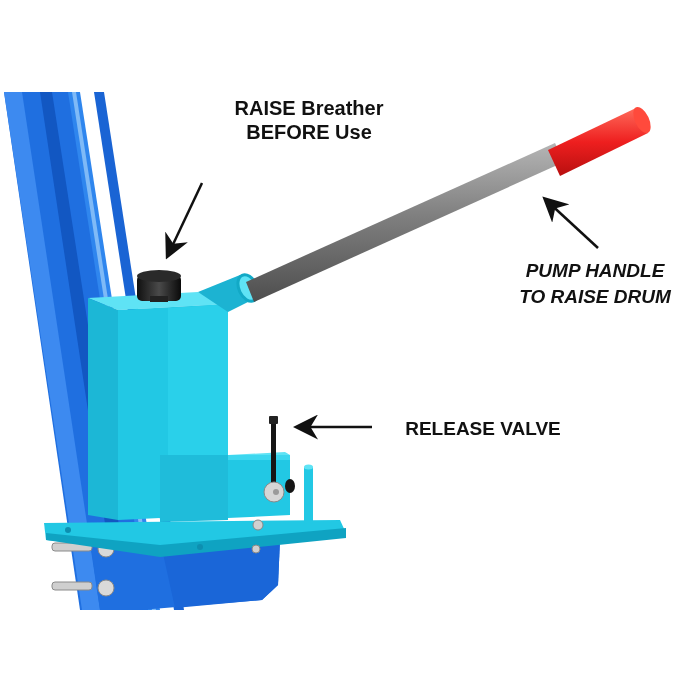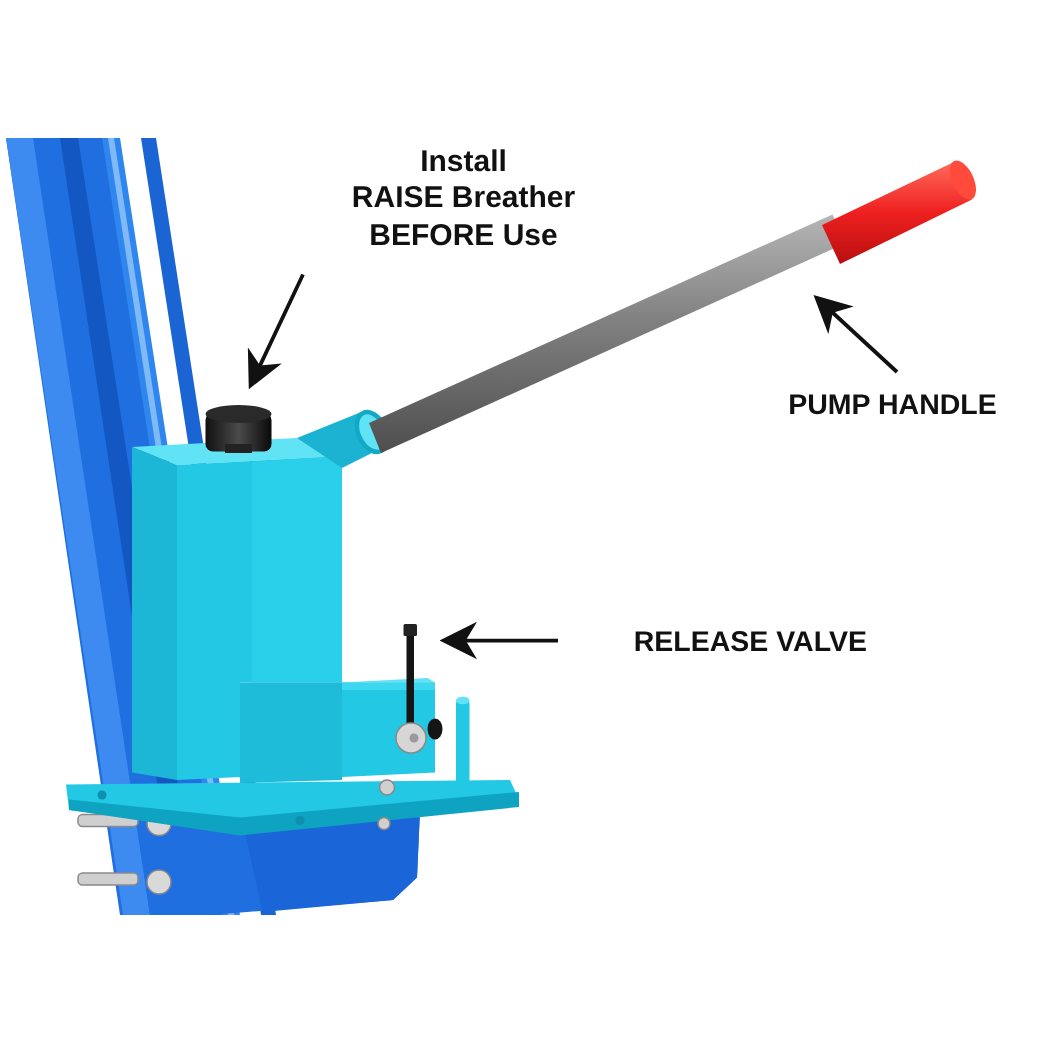--- a/index.html
+++ b/index.html
@@ -9,22 +9,22 @@
       position: absolute;
       font-family: "Liberation Sans", sans-serif;
       font-weight: bold;
       color: #111111;
       text-align: center;
       line-height: 1.22;
       white-space: nowrap;
     }
     .label div { display: block; }
     #label-breather { left: 228px; top: 96px; width: 162px; font-size: 20px; }
-    #label-pump { left: 505px; top: 258px; width: 180px; font-size: 19px; line-height: 1.38; }
-    #label-release { left: 388px; top: 416px; width: 190px; font-size: 19px; text-align: right; line-height: 1.38; }
+    #label-pump { left: 505px; top: 258px; width: 180px; font-size: 19px; line-height: 1.38; font-style: italic; }
+    #label-release { left: 388px; top: 416px; width: 190px; font-size: 19px; text-align: center; line-height: 1.38; }
   </style>
 </head>
 <body>
 
 <svg id="canvas" viewBox="0 0 700 700" xmlns="http://www.w3.org/2000/svg">
   <defs>
     <linearGradient id="handleGrad" x1="0" y1="0" x2="0" y2="1">
       <stop offset="0" stop-color="#b5b5b5"></stop>
       <stop offset="0.45" stop-color="#808080"></stop>
       <stop offset="1" stop-color="#4e4e4e"></stop>
@@ -122,24 +122,24 @@
   </g>
 
   <g>
     <line x1="202" y1="183" x2="168" y2="255" stroke="#111" stroke-width="2.5" marker-end="url(#arrowHead)"></line>
     <line x1="598" y1="248" x2="546" y2="200" stroke="#111" stroke-width="2.5" marker-end="url(#arrowHead)"></line>
     <line x1="372" y1="427" x2="298" y2="427" stroke="#111" stroke-width="2.5" marker-end="url(#arrowHead)"></line>
   </g>
 </svg>
 
 <div id="label-breather" class="label">
-  <div>Install</div>
   <div>RAISE Breather</div>
   <div>BEFORE Use</div>
 </div>
 
 <div id="label-pump" class="label">
   <div>PUMP HANDLE</div>
+  <div>TO RAISE DRUM</div>
 </div>
 
 <div id="label-release" class="label">
   <div>RELEASE VALVE</div>
 </div>
 
 </body></html>

